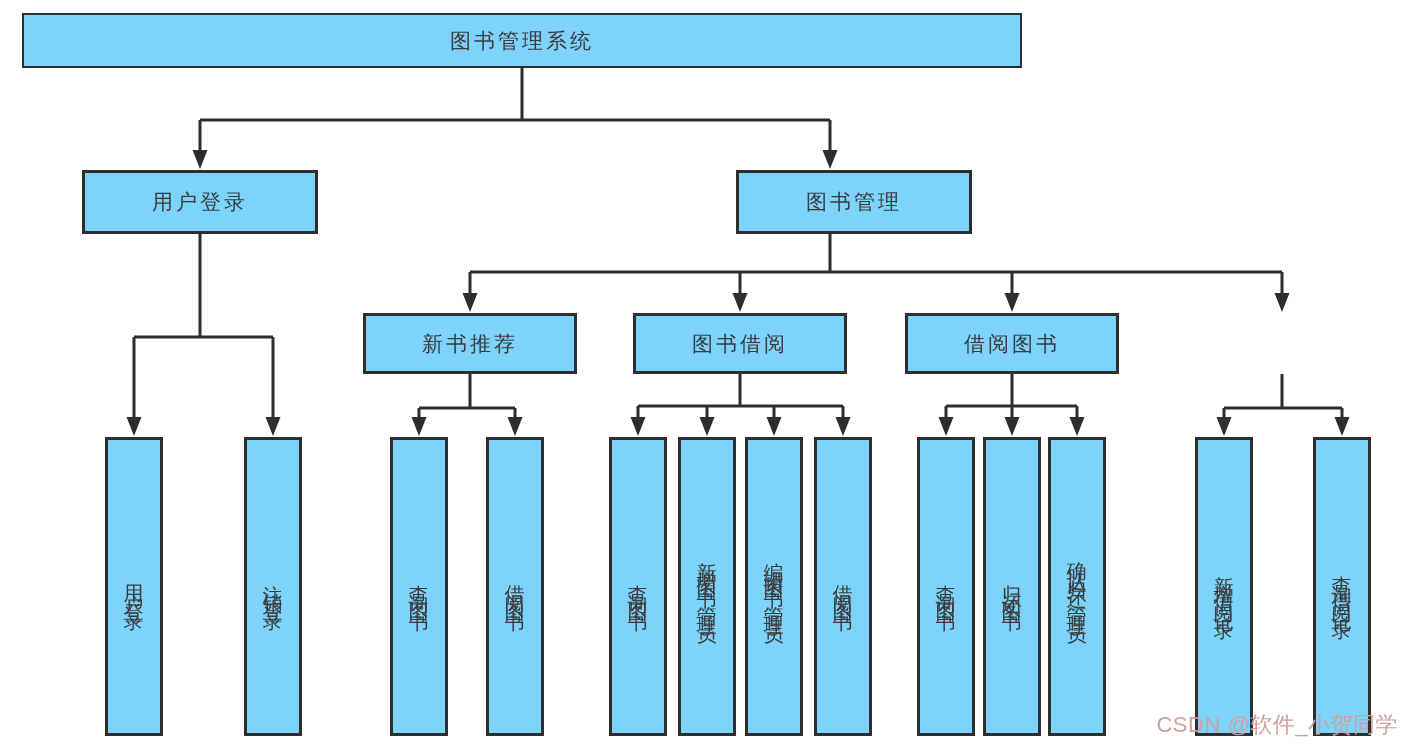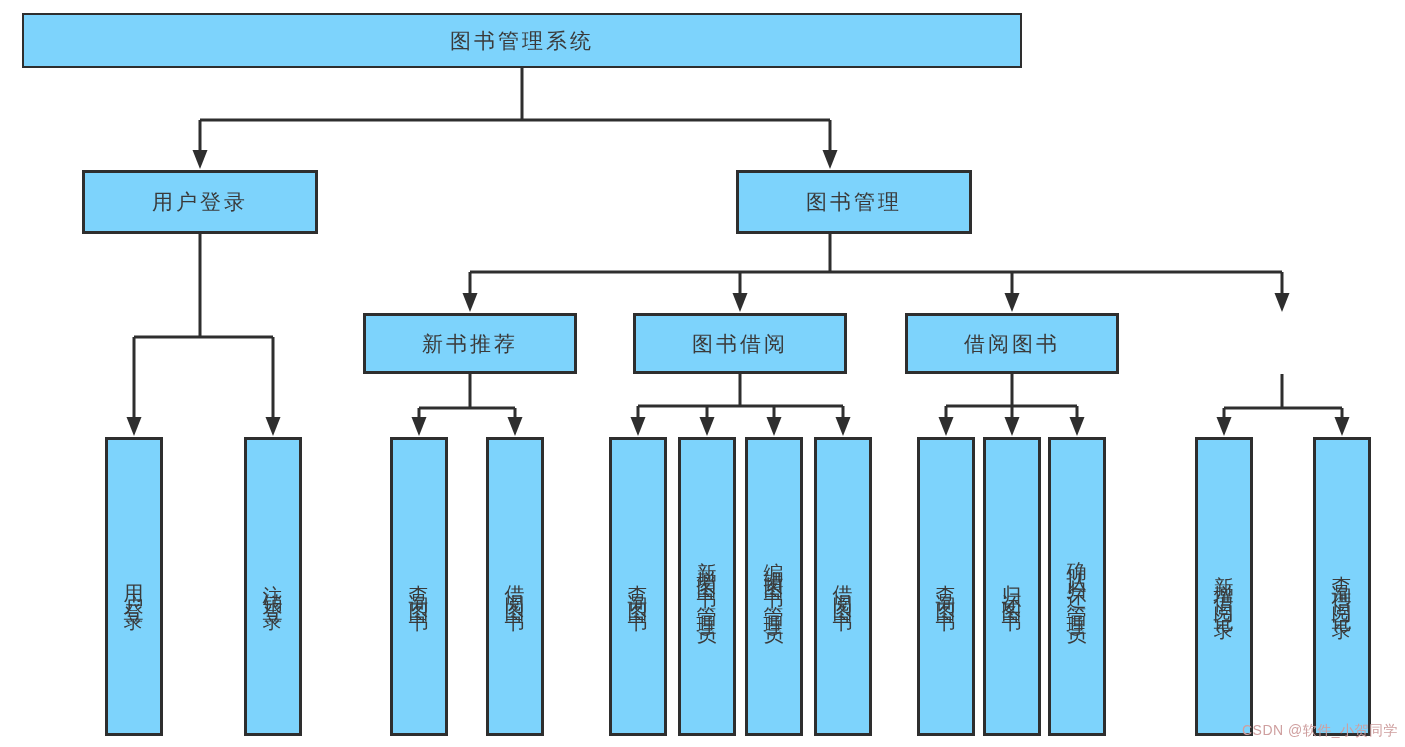--- a/index.html
+++ b/index.html
@@ -46,21 +46,21 @@
     font-size: 20px;
     letter-spacing: 9px;
     line-height: 1;
     color: #3a3a3a;
     white-space: nowrap;
   }
   .watermark {
     position: absolute;
     right: 7px;
     bottom: 7px;
-    font-size: 14px;
+    font-size: 22px;
     color: #cf9f9f;
     letter-spacing: 0.5px;
     z-index: 5;
     white-space: nowrap;
     text-align: right;
   }
 </style>
 </head>
 <body>
 

